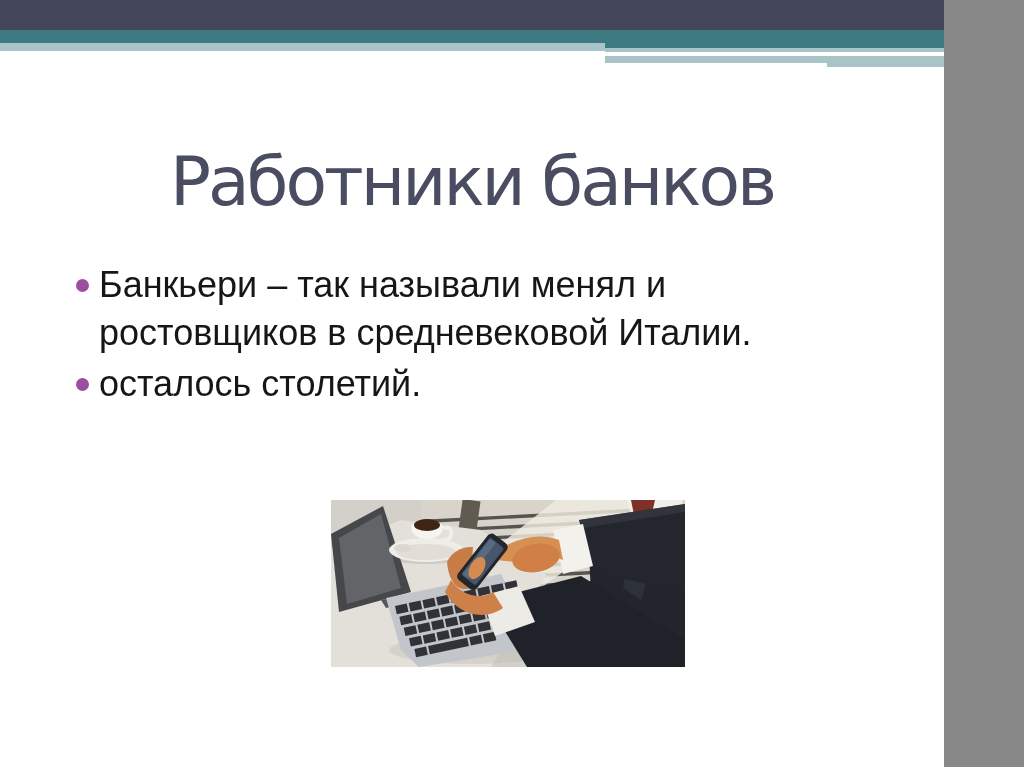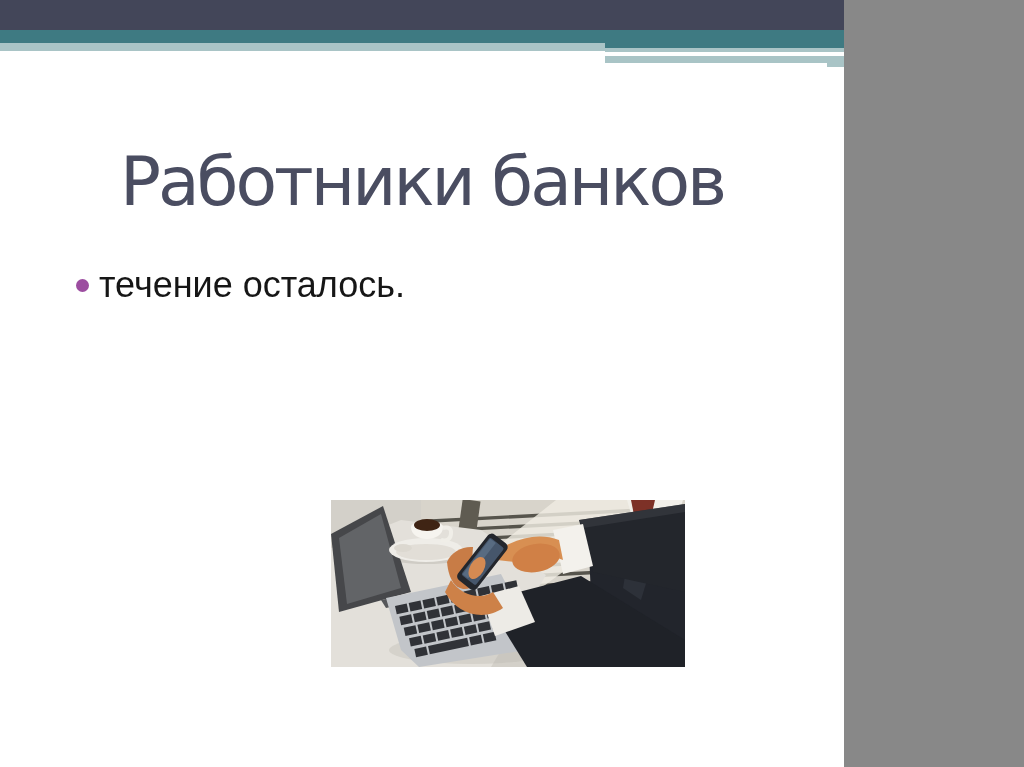--- a/index.html
+++ b/index.html
@@ -1,17 +1,17 @@
 <!DOCTYPE html>
 <html><head>
 <meta charset="utf-8">
 <style>
   html,body { margin:0; padding:0; background:#888; }
   .slide {
-    position:relative; width:844px; height:767px;
+    position:relative; width:944px; height:767px;
     background:#ffffff; overflow:hidden;
     font-family:"Liberation Sans", sans-serif;
   }
   
   .bar-dark   { position:absolute; left:0;   top:0;  width:1024px; height:30px; background:#434659; }
   .bar-teal   { position:absolute; left:0;   top:30px; width:1024px; height:13px; background:#3e7a82; }
   .teal-step  { position:absolute; left:605px; top:43px; width:419px; height:5px; background:#3e7a82; }
   .light-left { position:absolute; left:0;   top:43px; width:605px; height:8px;  background:#a9c4c6; }
   .light-right{ position:absolute; left:605px; top:48px; width:419px; height:19px; background:#a9c4c6; }
   .white-line { position:absolute; left:605px; top:52px; width:346px; height:4px; background:#ffffff; }
@@ -77,21 +77,26 @@
   <div class="edge-stripe es7"></div>
   <div class="edge-stripe es8"></div>
   <div class="edge-stripe es9"></div>
   <div class="edge-stripe es10"></div>
 
   <h1 class="title">Работники банков</h1>
 
   <ul class="bullets">
     <li>
       <span class="bullet-dot"></span>
-      <span class="bullet-line">течение осталось.</span>
+      <span class="bullet-line">Банкьери – так называли менял и</span>
+      <span class="bullet-line">ростовщиков в средневековой Италии.</span>
+    </li>
+    <li>
+      <span class="bullet-dot"></span>
+      <span class="bullet-line">осталось столетий.</span>
     </li>
   </ul>
 
   <figure class="photo" aria-label="businessman-using-smartphone-at-table-with-laptop-and-coffee">
     <svg width="354" height="167" viewBox="0 0 354 167" role="img">
 
       <rect x="0" y="0" width="354" height="167" fill="#d3d0c9"></rect>
 
       <g>
         <rect x="90" y="0" width="264" height="100" fill="#d8d4cb"></rect>

